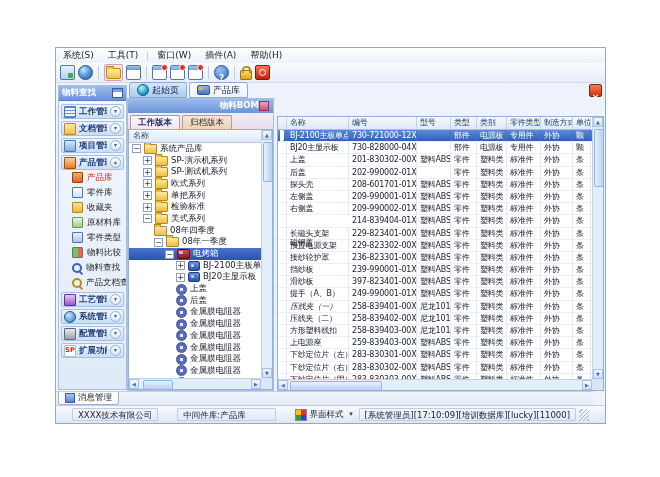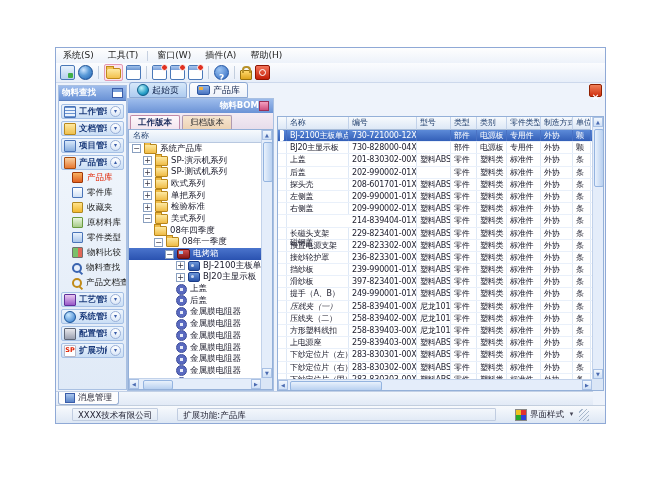--- a/index.html
+++ b/index.html
@@ -686,21 +686,22 @@
 
   <div class="msgstrip">
     <div class="msg-tab">
       <span class="msg-ic"></span>
       <span>消息管理</span>
     </div>
   </div>
 
   <div class="statusbar">
     <div class="sb-box sb-company">XXXX技术有限公司</div>
-    <div class="sb-box sb-op">扩展功能:产品库</div>
+    <div class="sb-box sb-op">中间件库:产品库</div>
     <div class="sb-rightgrp">
       <span class="style-grid-icon"></span>
       <span class="style-lbl">界面样式</span>
       <span class="style-dd"></span>
+      <div class="sb-box">[系统管理员][17:10:09][培训数据库][lucky][11000]</div>
       <span class="grip"></span>
     </div>
   </div>
 </div>
 
 </body></html>

